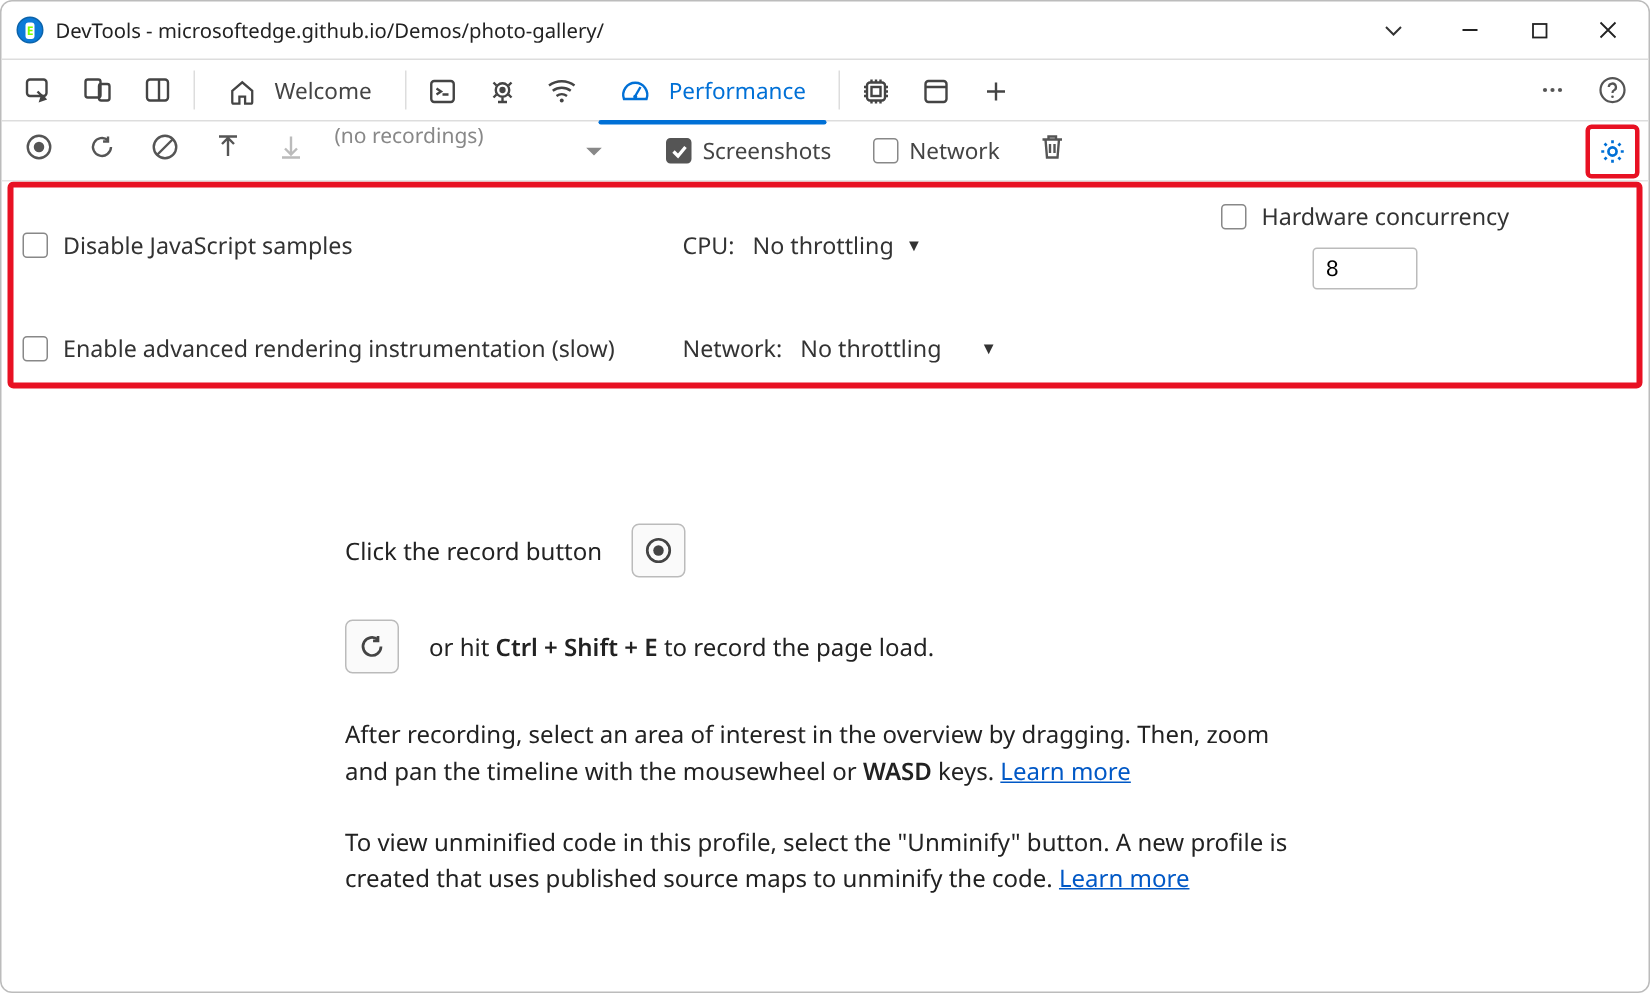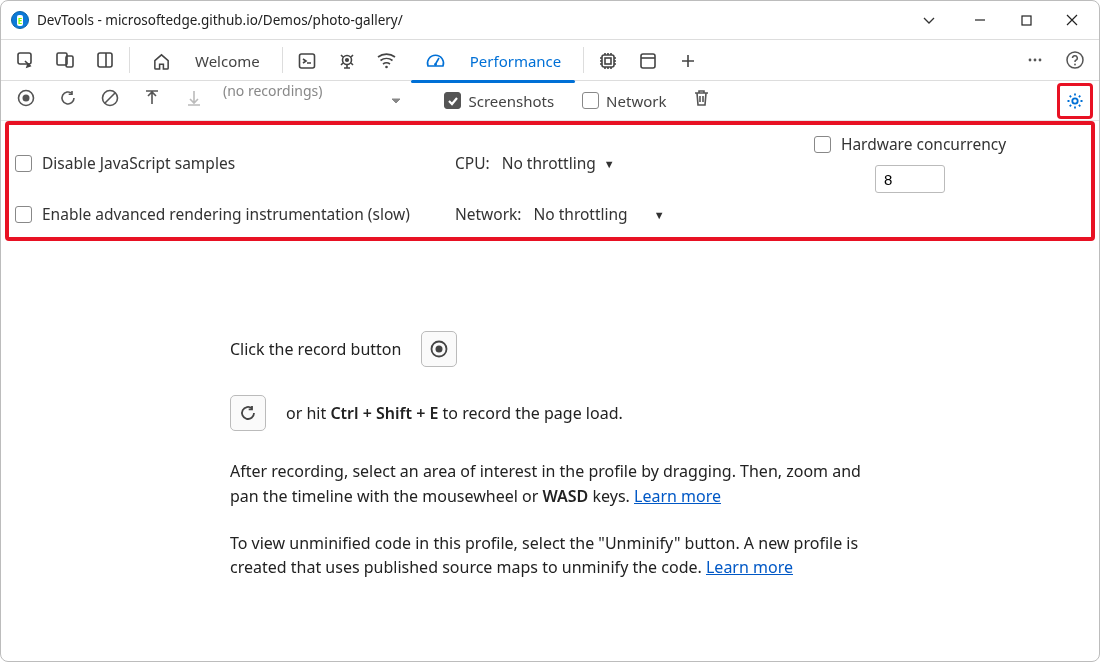--- a/index.html
+++ b/index.html
@@ -50,21 +50,21 @@
     border-top: 1px solid #ddd;
     border-bottom: 1px solid #ddd;
     display:flex;
     align-items:stretch;
     padding: 0 4px;
   }
   .tab-group{display:flex;align-items:center;}
   .tab-icon-btn{width:40px;height:42px;display:flex;align-items:center;justify-content:center;}
   .tab-icon-btn svg{stroke:#444;stroke-width:1.6;fill:none;}
   .tab {
-    display:flex;align-items:center;gap:24px;
+    display:flex;align-items:center;gap:12px;
     padding:0 18px;height:42px;
     font-size:15px;color:#444;
     position:relative;
   }
   .tab svg{stroke:#444;stroke-width:1.6;fill:none;}
   .tab.active{color:#0070d6;}
   .tab.active svg{stroke:#0070d6;}
   .tab.active::after{
     content:"";position:absolute;left:4px;right:4px;bottom:-1px;height:3px;background:#0070d6;border-radius:2px;
   }
@@ -94,21 +94,21 @@
   }
   .gear-box svg{stroke:#0070d6;stroke-width:1.8;fill:none;}
   
   .settings-panel{
     border:4px solid #e81123;
     border-radius:4px;
     margin:0 4px;
     padding:8px 6px 12px 6px;
     display:grid;
     grid-template-columns: 440px 280px 1fr;
-    row-gap:10px;
+    row-gap:28px;
     align-items:center;
     font-size:15.5px;
     color:#333;
   }
   .sp-check{display:flex;align-items:center;gap:10px;}
   .sp-ck-box{width:17px;height:17px;border:1.3px solid #888;border-radius:3px;}
   .sp-label{display:flex;align-items:center;gap:6px;}
   .sp-label .l{color:#333;margin-right:6px;}
   .sp-select{display:flex;align-items:center;gap:8px;color:#333;}
   .sp-select .caret{font-size:11px;}
@@ -374,21 +374,21 @@
               <path d="M16 10a6 6 0 1 1-2-4.5"></path>
               <path d="M14 3v3.3h-3.3"></path>
             </svg>
         </span>
         <span>
           <span>or hit </span><b>Ctrl + Shift + E</b><span> to record the page load.</span>
         </span>
       </div>
 
       <p class="hint-para">
-        <span>After recording, select an area of interest in the profile by dragging. Then, zoom and pan the timeline with the mousewheel or </span><b>WASD</b><span> keys. </span><a href="#" class="link">Learn more</a>
+        <span>After recording, select an area of interest in the overview by dragging. Then, zoom and pan the timeline with the mousewheel or </span><b>WASD</b><span> keys. </span><a href="#" class="link">Learn more</a>
       </p>
 
       <p class="hint-para">
         <span>To view unminified code in this profile, select the "Unminify" button. A new profile is created that uses published source maps to unminify the code. </span><a href="#" class="link">Learn more</a>
       </p>
     </div>
   </div>
 
 </div>
 

